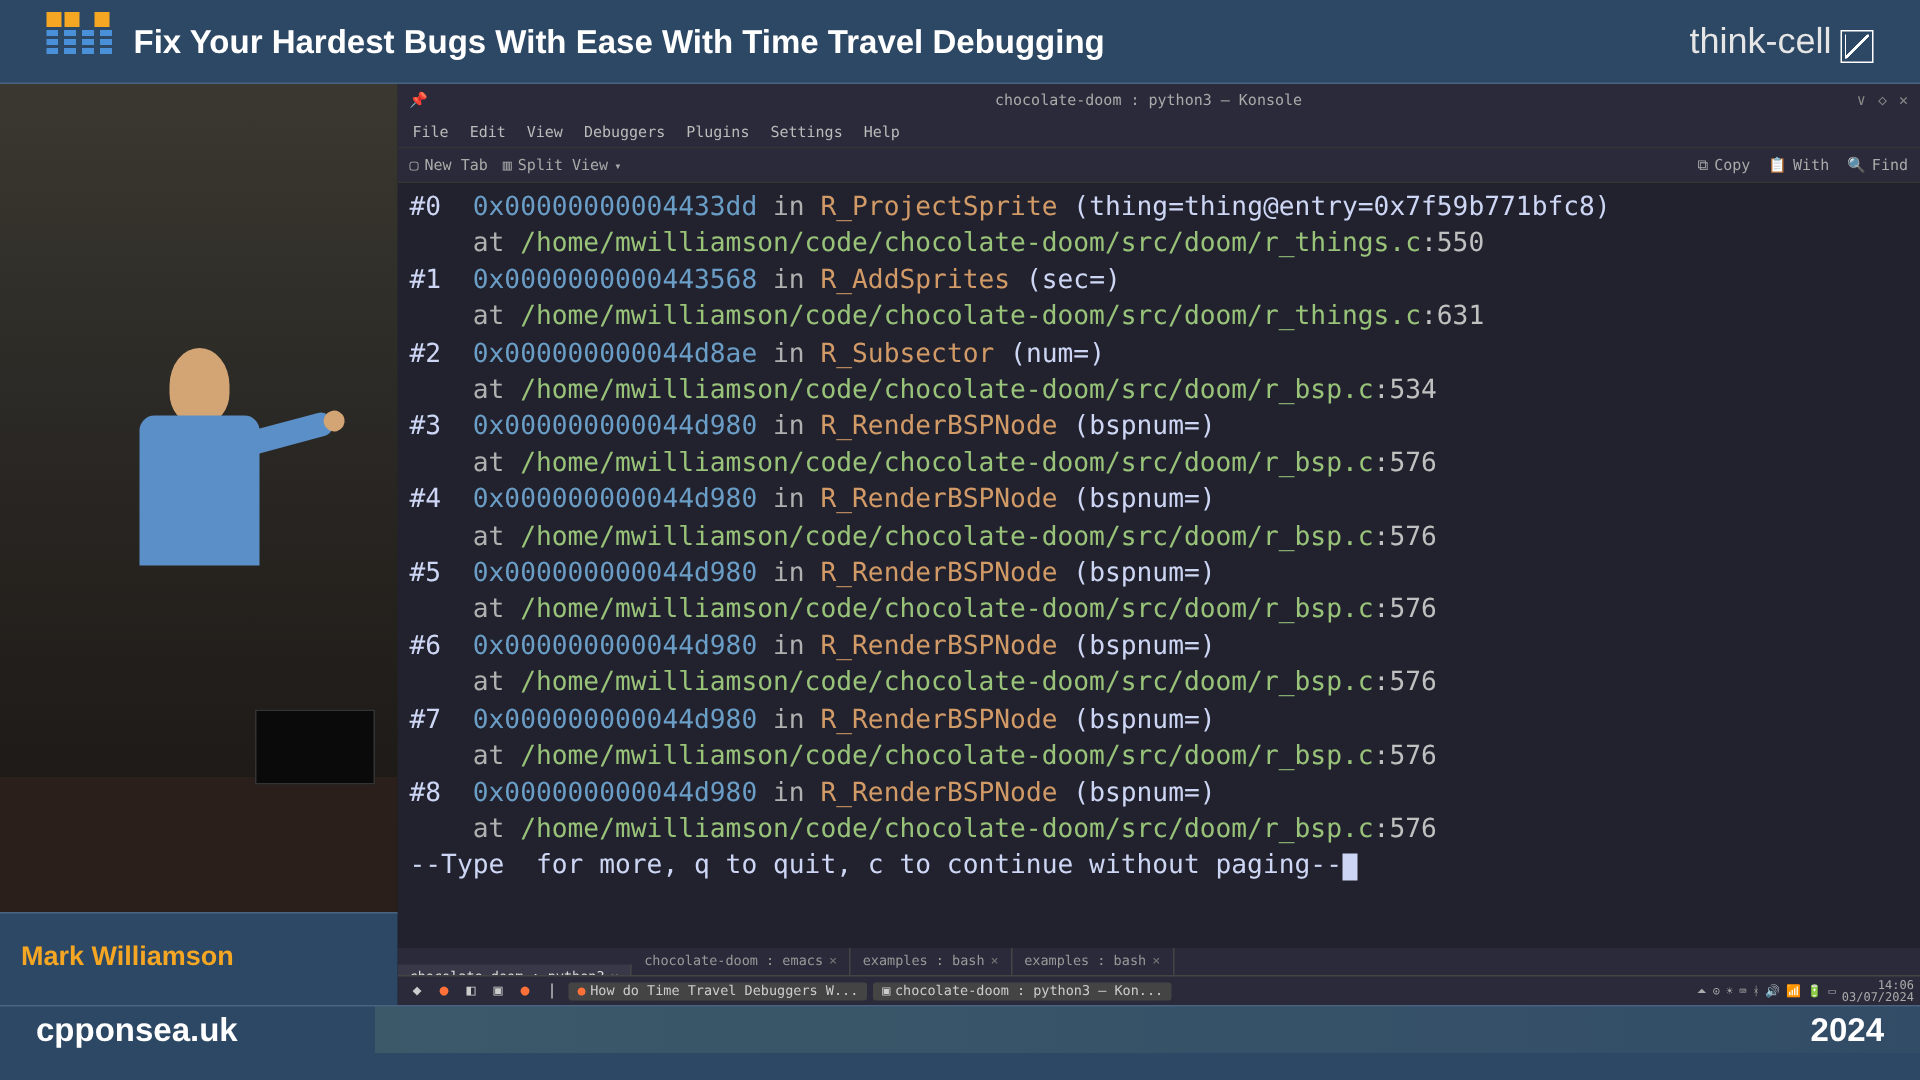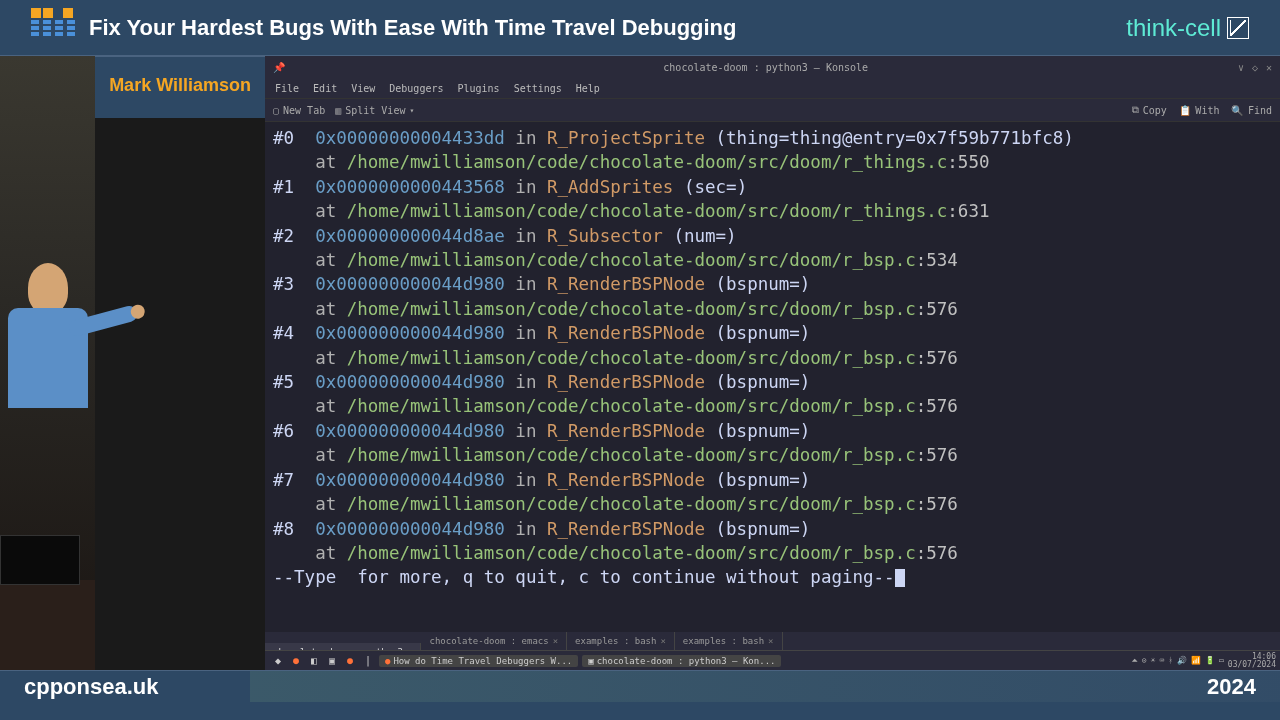--- a/index.html
+++ b/index.html
@@ -5,26 +5,26 @@
   * { margin: 0; padding: 0; box-sizing: border-box; }
   body { width: 1280px; height: 720px; background: #2d4864; font-family: sans-serif; overflow: hidden; position: relative; }
   
   .header { height: 56px; background: #2d4864; display: flex; align-items: center; padding: 0 31px; border-bottom: 1px solid #4a6380; }
   .logo-cpp { width: 46px; height: 40px; margin-right: 12px; display: flex; flex-direction: column; }
   .logo-top { display: flex; gap: 2px; }
   .logo-sq { width: 10px; height: 10px; background: #f5a623; }
   .logo-waves { margin-top: 2px; }
   .logo-wave { height: 4px; width: 46px; background: repeating-linear-gradient(90deg, #4a90d9 0 8px, #2d4864 8px 12px); margin-bottom: 2px; }
   .title { color: #fff; font-size: 22px; font-weight: 600; flex: 1; }
-  .thinkcell { color: #5eead4; font-size: 24px; font-weight: 300; display: flex; align-items: center; gap: 6px; }
+  .thinkcell { color: #e5e5e5; font-size: 24px; font-weight: 300; display: flex; align-items: flex-end; gap: 6px; }
   .tc-icon { width: 22px; height: 22px; border: 1px solid #fff; display: inline-block; position: relative; }
   .tc-icon::before { content:''; position:absolute; left:2px; top:2px; right:2px; bottom:2px; background: linear-gradient(135deg, transparent 45%, #fff 45%, #fff 55%, transparent 55%), linear-gradient(90deg, #fff 0 1px, transparent 1px 5px); }
 
   .body-row { display: flex; height: 614px; }
-  .presenter { width: 265px; background: #1a1a1a; position: relative; display:flex; flex-direction:row; }
+  .presenter { width: 265px; background: #1a1a1a; position: relative; display:flex; flex-direction:column; }
   .presenter-video { flex:1; background: linear-gradient(180deg, #3a3830 0%, #2b2925 40%, #1a1512 100%); display:flex; align-items:center; justify-content:center; position:relative; }
   .person { width: 80px; height: 200px; position: relative; }
   .person-head { width: 40px; height: 50px; background: #d4a574; border-radius: 50% 50% 40% 40%; margin: 0 auto; }
   .person-body { width: 80px; height: 100px; background: #5b8fc7; border-radius: 10px 10px 0 0; margin-top: -5px; position: relative; }
   .person-arm { position: absolute; right: -50px; top: 5px; width: 70px; height: 16px; background: #5b8fc7; transform: rotate(-15deg); border-radius: 8px; }
   .person-arm::after { content:''; position:absolute; right:-8px; top:1px; width:14px; height:14px; background:#d4a574; border-radius:50%; }
   .laptop { position:absolute; right:15px; bottom:85px; width:80px; height:50px; background:#0a0a0a; border:1px solid #333; }
   .table { position:absolute; bottom:0; left:0; right:0; height:90px; background:#2a1f1a; }
   .presenter-name { background: #2d4864; color: #f5a623; padding: 18px 14px; font-size: 18px; font-weight: 600; border-top: 1px solid #4a6380; height: 62px; }
 

